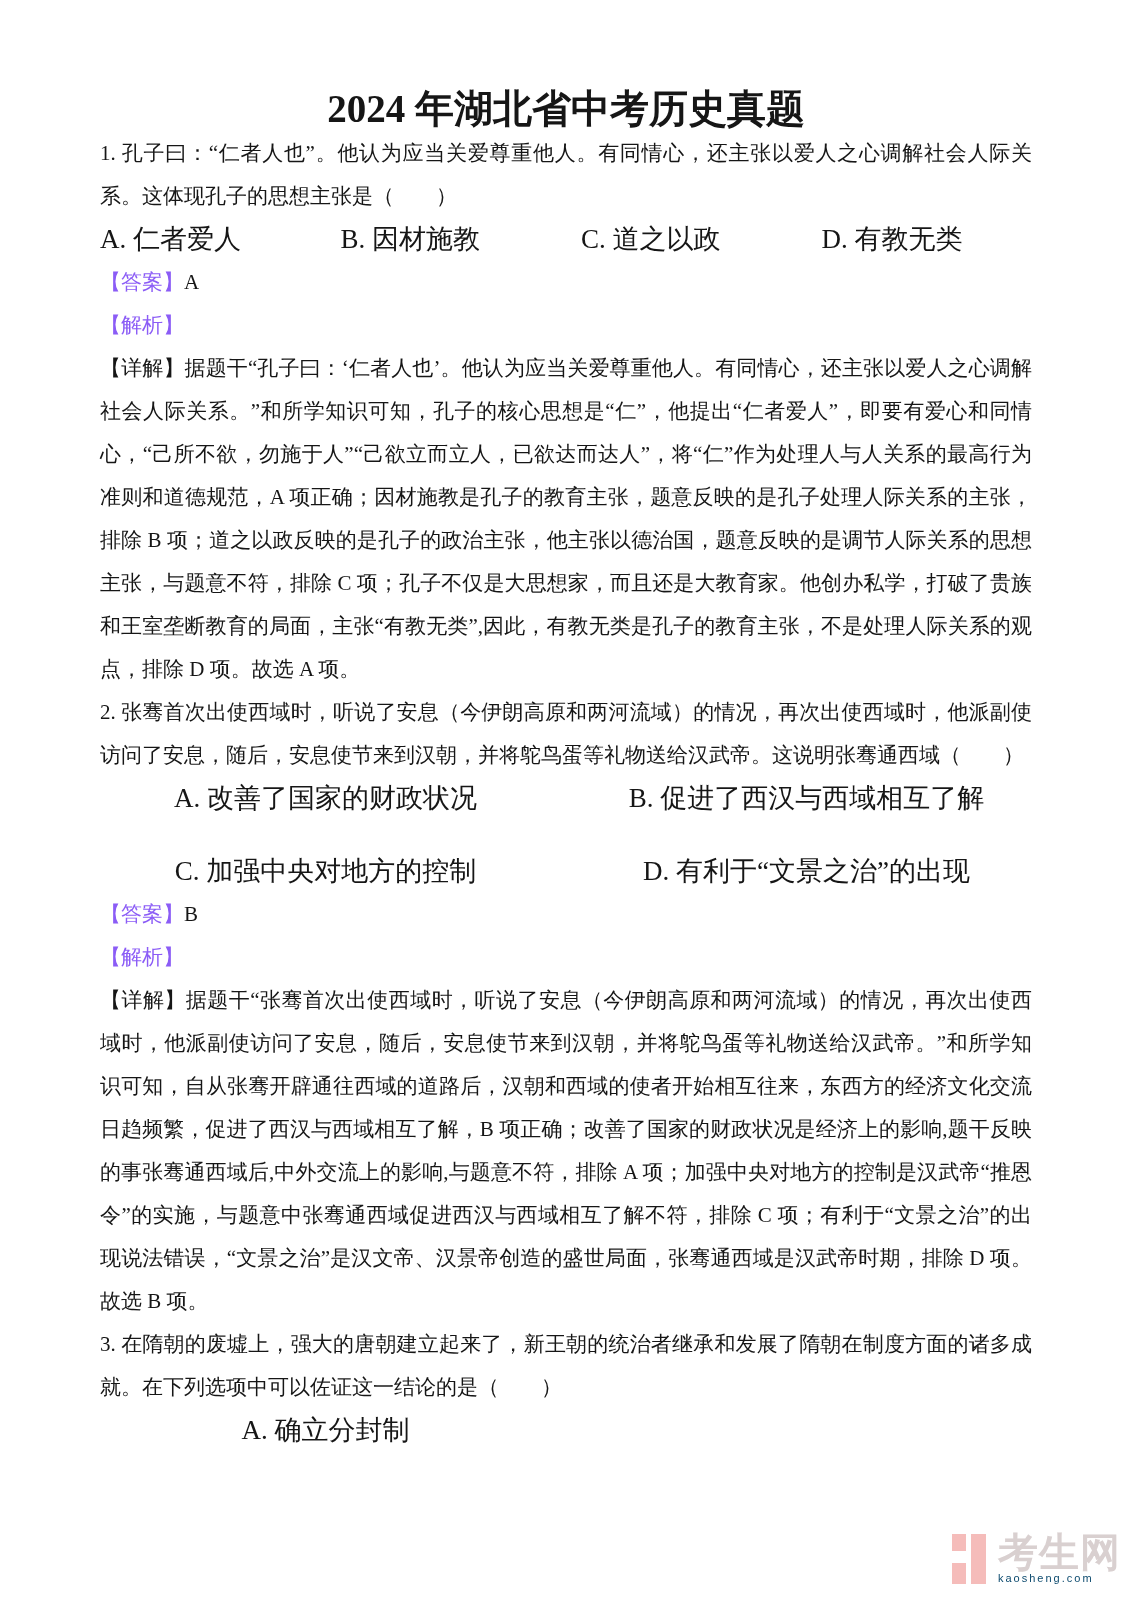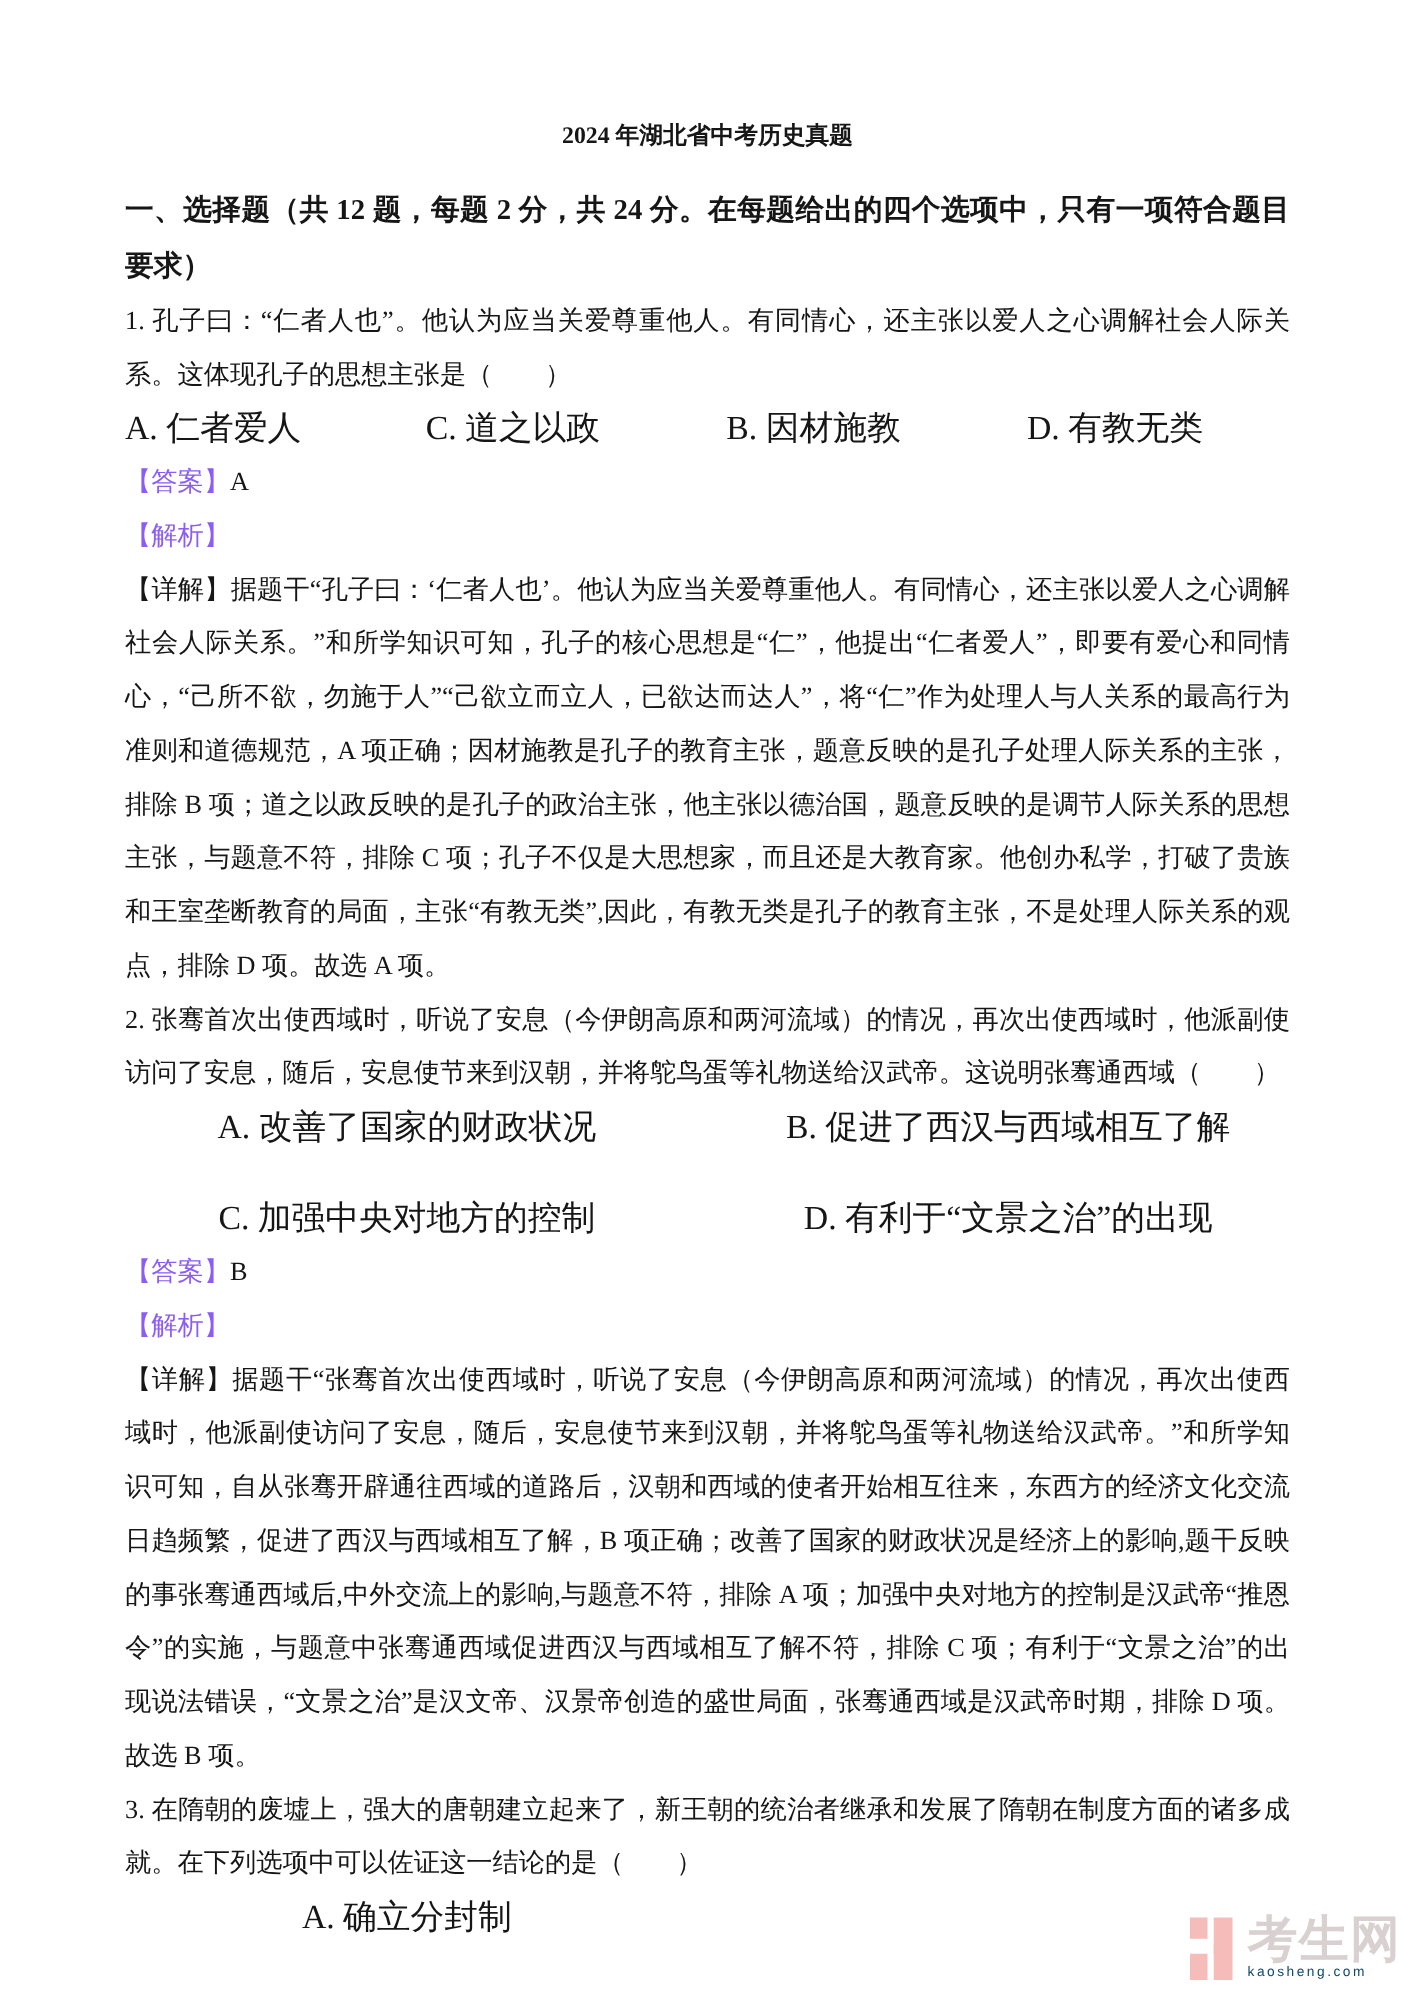--- a/index.html
+++ b/index.html
@@ -1,19 +1,19 @@
 <!DOCTYPE html>
 <html><head>
 <meta charset="utf-8">
 <style>
   * { margin:0; padding:0; box-sizing:border-box; }
   html,body { width:1131px; height:1600px; background:#ffffff; overflow:hidden; }
   body { font-family:"Liberation Serif","DejaVu Serif",serif; color:#161616; position:relative; }
   main { padding:86px 99px 0 100px; }
-  h1 { font-size:19px; font-weight:bold; text-align:center; line-height:46px; }
+  h1 { font-size:39px; font-weight:bold; text-align:center; line-height:46px; }
   h2 { font-size:23px; font-weight:bold; line-height:45px; margin-top:13px; text-align:justify; }
   p { font-size:21px; line-height:43px; }
   .stem, .detail { text-align:justify; }
   .opts { display:grid; font-size:27px; line-height:43px;gap:30px; }
   .cols4 { grid-template-columns:repeat(4,1fr); }
   .cols2 { grid-template-columns:repeat(2,1fr);text-align:center; }
   .blue { color:#8b5cf6; }
   .ans-letter { color:#161616; }
   .watermark { position:absolute; right:10px; bottom:16px; display:flex; gap:12px; align-items:flex-start; }
   .wm-logo { position:relative; width:34px; height:50px; }
@@ -25,28 +25,27 @@
   .wm-name { font-size:40px; font-weight:bold; color:#d9d0d0; line-height:36px;
              font-family:"Liberation Sans",sans-serif; letter-spacing:1px; }
   .wm-url { font-size:11px; color:#0c4a6e; font-family:"Liberation Sans",sans-serif;
             letter-spacing:2px; margin-top:2px; }
 </style>
 </head>
 <body>
 
 <main>
   <h1>2024 年湖北省中考历史真题</h1>
-  <h2>一、选择题（共 12 题，每题 2 分，共 24 分。在每题给出的四个选项中，只有一项符合题目要求）</h2>
 
   <section>
     <p class="stem">1. 孔子曰：“仁者人也”。他认为应当关爱尊重他人。有同情心，还主张以爱人之心调解社会人际关系。这体现孔子的思想主张是（　　）</p>
     <div class="opts cols4">
       <span>A. 仁者爱人</span>
+      <span>B. 因材施教</span>
       <span>C. 道之以政</span>
-      <span>B. 因材施教</span>
       <span>D. 有教无类</span>
     </div>
     <p><span class="blue">【答案】</span><span class="ans-letter">A</span></p>
     <p class="blue">【解析】</p>
     <p class="detail">【详解】据题干“孔子曰：‘仁者人也’。他认为应当关爱尊重他人。有同情心，还主张以爱人之心调解社会人际关系。”和所学知识可知，孔子的核心思想是“仁”，他提出“仁者爱人”，即要有爱心和同情心，“己所不欲，勿施于人”“己欲立而立人，已欲达而达人”，将“仁”作为处理人与人关系的最高行为准则和道德规范，A 项正确；因材施教是孔子的教育主张，题意反映的是孔子处理人际关系的主张，排除 B 项；道之以政反映的是孔子的政治主张，他主张以德治国，题意反映的是调节人际关系的思想主张，与题意不符，排除 C 项；孔子不仅是大思想家，而且还是大教育家。他创办私学，打破了贵族和王室垄断教育的局面，主张“有教无类”,因此，有教无类是孔子的教育主张，不是处理人际关系的观点，排除 D 项。故选 A 项。</p>
   </section>
 
   <section>
     <p class="stem">2. 张骞首次出使西域时，听说了安息（今伊朗高原和两河流域）的情况，再次出使西域时，他派副使访问了安息，随后，安息使节来到汉朝，并将鸵鸟蛋等礼物送给汉武帝。这说明张骞通西域（　　）</p>
     <div class="opts cols2">

